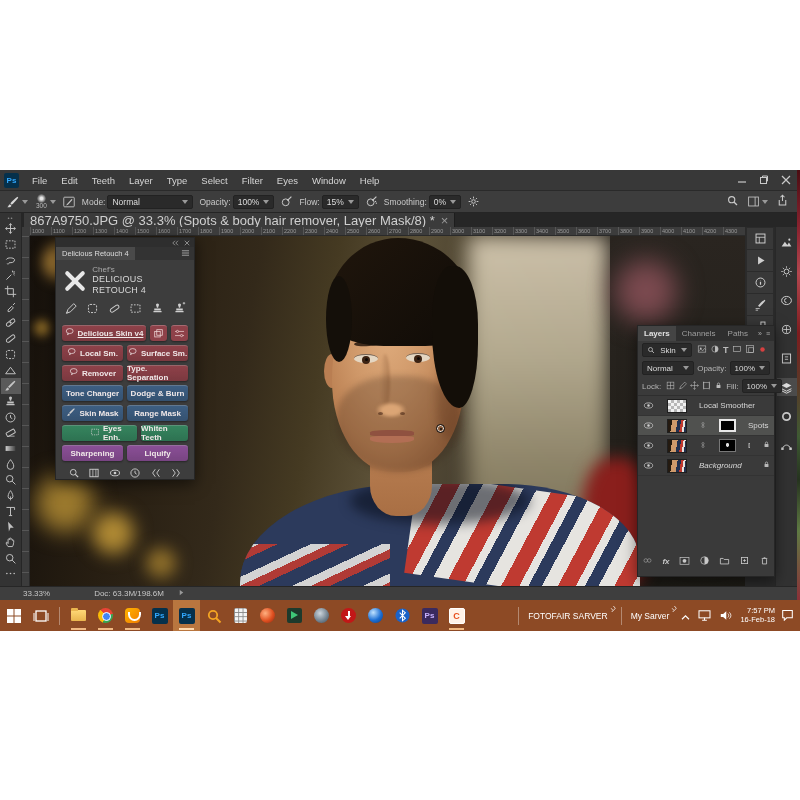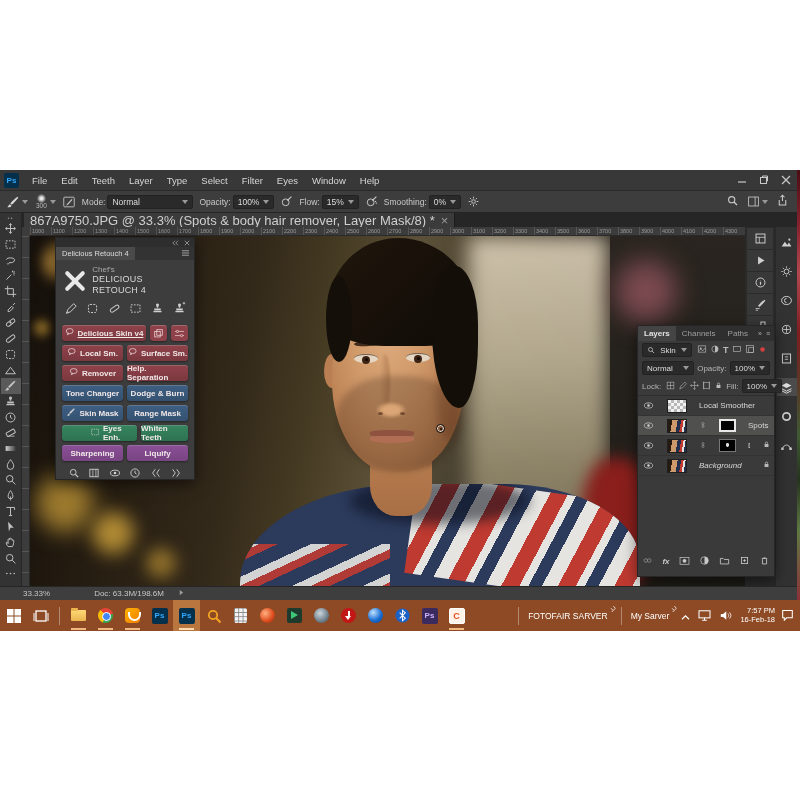--- a/index.html
+++ b/index.html
@@ -569,21 +569,21 @@
           </div>
           <div class="rp-btnrow">
             <div class="rbtn" style="background: linear-gradient(rgb(142, 65, 73), rgba(0, 0, 0, 0.133)), rgb(142, 65, 73); color: rgb(240, 232, 232);">
               <span><svg width="10" height="10" viewBox="0 0 16 16">
                   <ellipse cx="7.5" cy="6.5" rx="5.5" ry="4" fill="none" stroke="currentColor" stroke-width="1.1"></ellipse>
                   <path d="M4.5 10L3 13l3.8-2z" fill="currentColor"></path>
                 </svg></span>
               <span>Remover</span>
             </div>
             <div class="rbtn" style="background: linear-gradient(rgb(142, 65, 73), rgba(0, 0, 0, 0.133)), rgb(142, 65, 73); color: rgb(240, 232, 232);">
-              <span>Help. Separation</span>
+              <span>Type. Separation</span>
             </div>
           </div>
           <div class="rp-btnrow">
             <div class="rbtn" style="background: linear-gradient(rgb(61, 94, 130), rgba(0, 0, 0, 0.133)), rgb(61, 94, 130); color: rgb(240, 232, 232);">
               <span>Tone Changer</span>
             </div>
             <div class="rbtn" style="background: linear-gradient(rgb(61, 94, 130), rgba(0, 0, 0, 0.133)), rgb(61, 94, 130); color: rgb(240, 232, 232);">
               <span>Dodge &amp; Burn</span>
             </div>
           </div>

